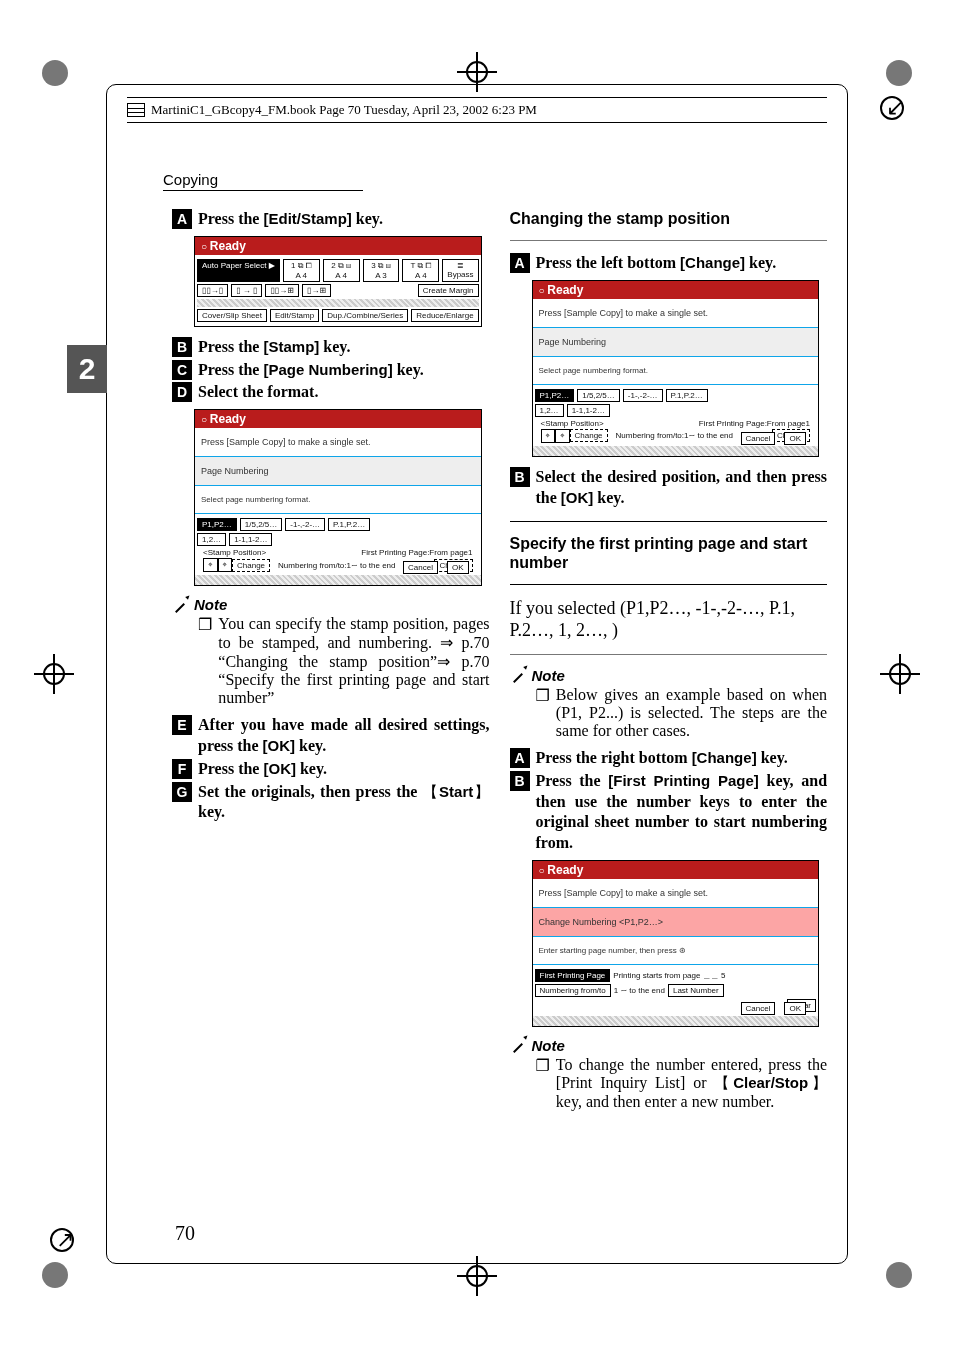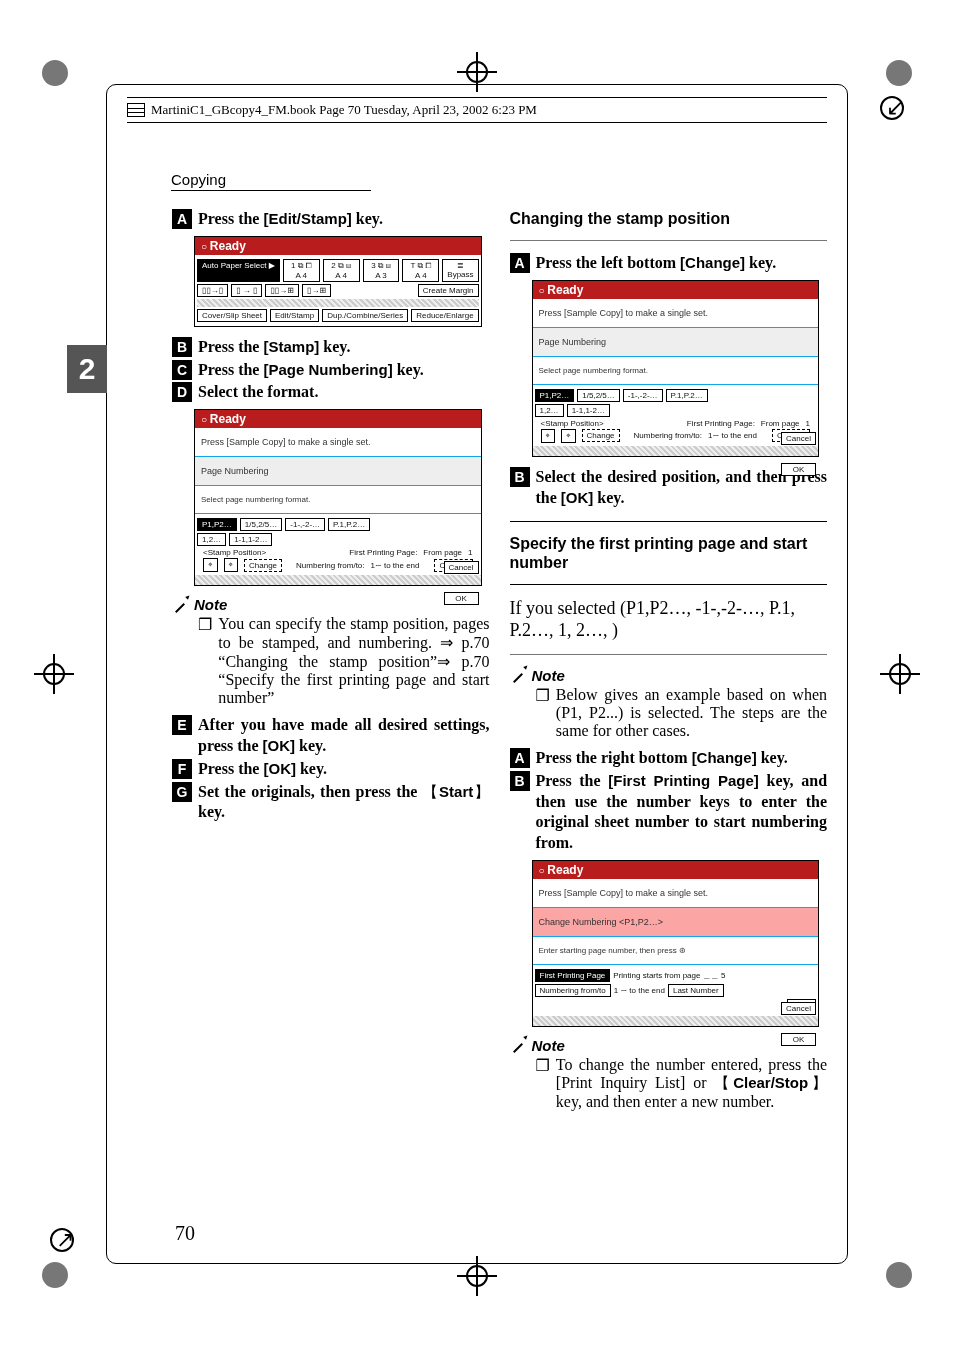--- a/index.html
+++ b/index.html
@@ -73,21 +73,21 @@
     padding: 2px 0;
   }
   .bookline .bicon {
     width: 18px; height: 14px; border:1px solid #000;
     display:inline-block; position:relative;
   }
   .bookline .bicon:before { content:""; position:absolute; left:0;right:0;top:4px;height:1px;background:#000;}
   .bookline .bicon:after  { content:""; position:absolute; left:0;right:0;top:8px;height:1px;background:#000;}
 
   .section-head {
-    position:absolute; top: 86px; left: 64px;
+    position:absolute; top: 86px; left: 56px;
     font-family: sans-serif;
     font-size: 15px;
     border-bottom: 1px solid #000;
     padding-bottom: 2px;
     width: 200px;
   }
 
   .side-tab {
     position: absolute;
     left: -40px; top: 260px;
@@ -142,23 +142,23 @@
   .figbox .pill {
     border:1px solid #000; padding:1px 4px; white-space:nowrap;
     font-size:8px;
     text-align:center;
   }
   .figbox .pill.on { background:#000; color:#fff; }
   .figbox .foot {
     background:repeating-linear-gradient(45deg,#ccc,#ccc 2px,#eee 2px,#eee 4px);
     height:10px; position:relative;
   }
-  .figbox .rightbtns { position:absolute; right:2px; top:-14px; display:flex; gap:18px;flex-direction:column;}
+  .figbox .rightbtns { position:absolute; right:12px; top:-14px; display:flex; gap:9px;}
   .figbox .rightbtns .pill { background:#fff;}
-  .figbox .kvline { display:flex; gap:6px; align-items:center; margin:1px 6px; font-size:8px;}
+  .figbox .kvline { display:flex; align-items:center; margin:1px 6px; font-size:8px;}
   .figbox .accbtn {
     border:1px dashed #000; padding:1px 4px; font-size:8px;
   }
   .figbox .thintxt{ font-size:8px;}
 
   .note-head {
     display:flex; gap:6px; align-items:center;
     font-family: sans-serif; font-style: italic; font-weight: bold;
     font-size: 15px; margin-top:6px;
   }

